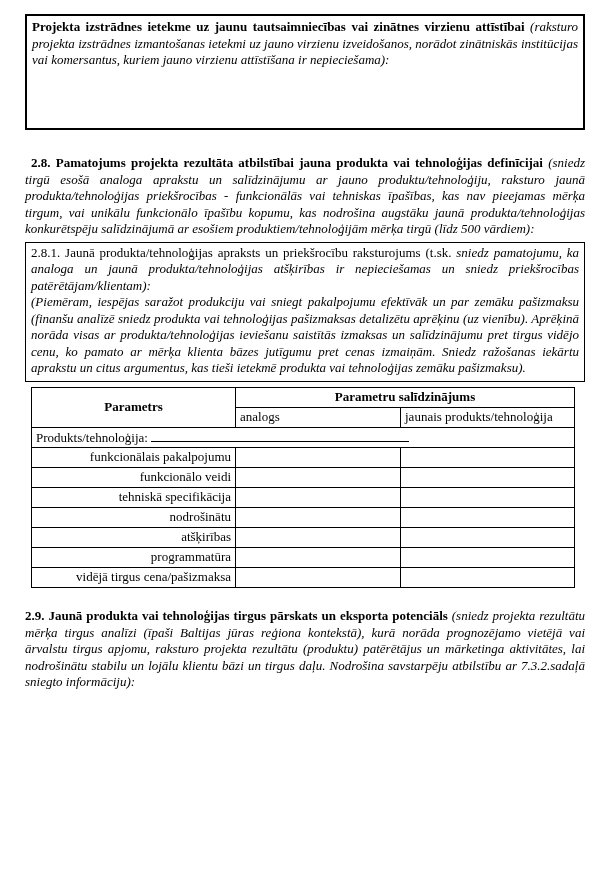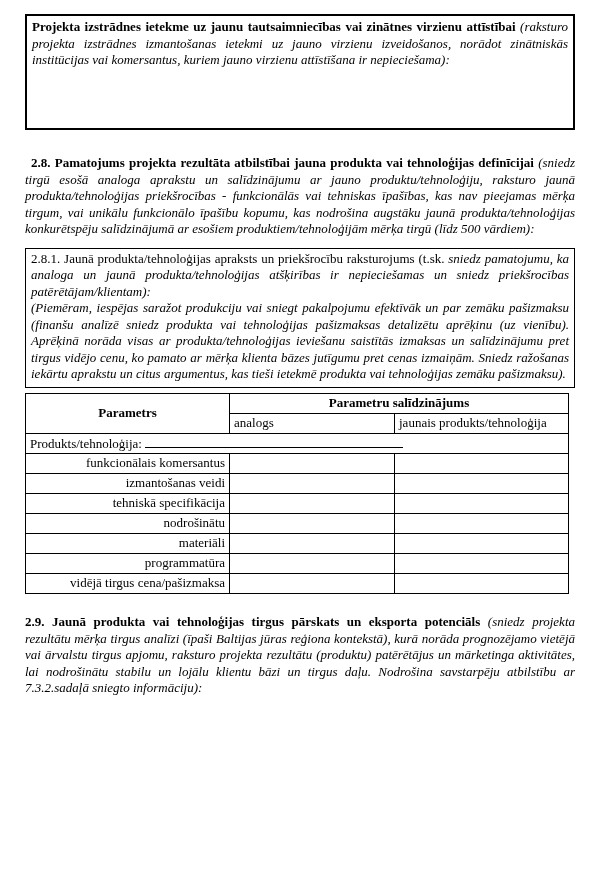--- a/index.html
+++ b/index.html
@@ -14,21 +14,21 @@
     font-size: 13px;
     line-height: 1.27;
     color: #000000;
     box-sizing: border-box;
     overflow: hidden;
   }
   .page {
     box-sizing: border-box;
     width: 600px;
     height: 869px;
-    padding: 14px 25px 0 25px;
+    padding: 14px 15px 0 25px;
   }
   p { margin: 0; }
   .justify { text-align: justify; }
   .bold { font-weight: bold; }
   .italic { font-style: italic; }
 
   
   .impact-box {
     border: 2px solid #000000;
     padding: 3px 5px 4px 5px;
@@ -41,31 +41,32 @@
 
   
   .sec-2-8 {
     margin-top: 25px;
     text-indent: 6px;
   }
 
   
   .sec-2-8-1-box {
     border: 1px solid #000000;
-    margin-top: 10px;
+    margin-top: 4px;
     padding: 2px 5px 4px 5px;
   }
 
   .sec-2-8-2-caption {
     margin-top: 9px;
   }
 
   
   table.cmp {
     margin-top: 5px;
+    margin-left: 6px;
     border-collapse: collapse;
     width: 543px;
     table-layout: fixed;
   }
   table.cmp td {
     border: 1px solid #000000;
     padding: 1px 4px;
     height: 20px;
     vertical-align: middle;
     box-sizing: border-box;
@@ -131,41 +132,41 @@
         <td class="hdr-group" colspan="2">Parametru salīdzinājums</td>
       </tr>
       <tr>
         <td class="hdr-sub">analogs</td>
         <td class="hdr-sub">jaunais produkts/tehnoloģija</td>
       </tr>
       <tr>
         <td class="product-row" colspan="3"><span>Produkts/tehnoloģija:</span> <span class="underline-blank"></span></td>
       </tr>
       <tr>
-        <td class="row-label">funkcionālais komersantus</td>
+        <td class="row-label">funkcionālais pakalpojumu</td>
         <td></td>
         <td></td>
       </tr>
       <tr>
-        <td class="row-label">izmantošanas veidi</td>
+        <td class="row-label">funkcionālo veidi</td>
         <td></td>
         <td></td>
       </tr>
       <tr>
         <td class="row-label">tehniskā specifikācija</td>
         <td></td>
         <td></td>
       </tr>
       <tr>
         <td class="row-label">nodrošinātu</td>
         <td></td>
         <td></td>
       </tr>
       <tr>
-        <td class="row-label">materiāli</td>
+        <td class="row-label">atšķirības</td>
         <td></td>
         <td></td>
       </tr>
       <tr>
         <td class="row-label">programmatūra</td>
         <td></td>
         <td></td>
       </tr>
       <tr>
         <td class="row-label">vidējā tirgus cena/pašizmaksa</td>

